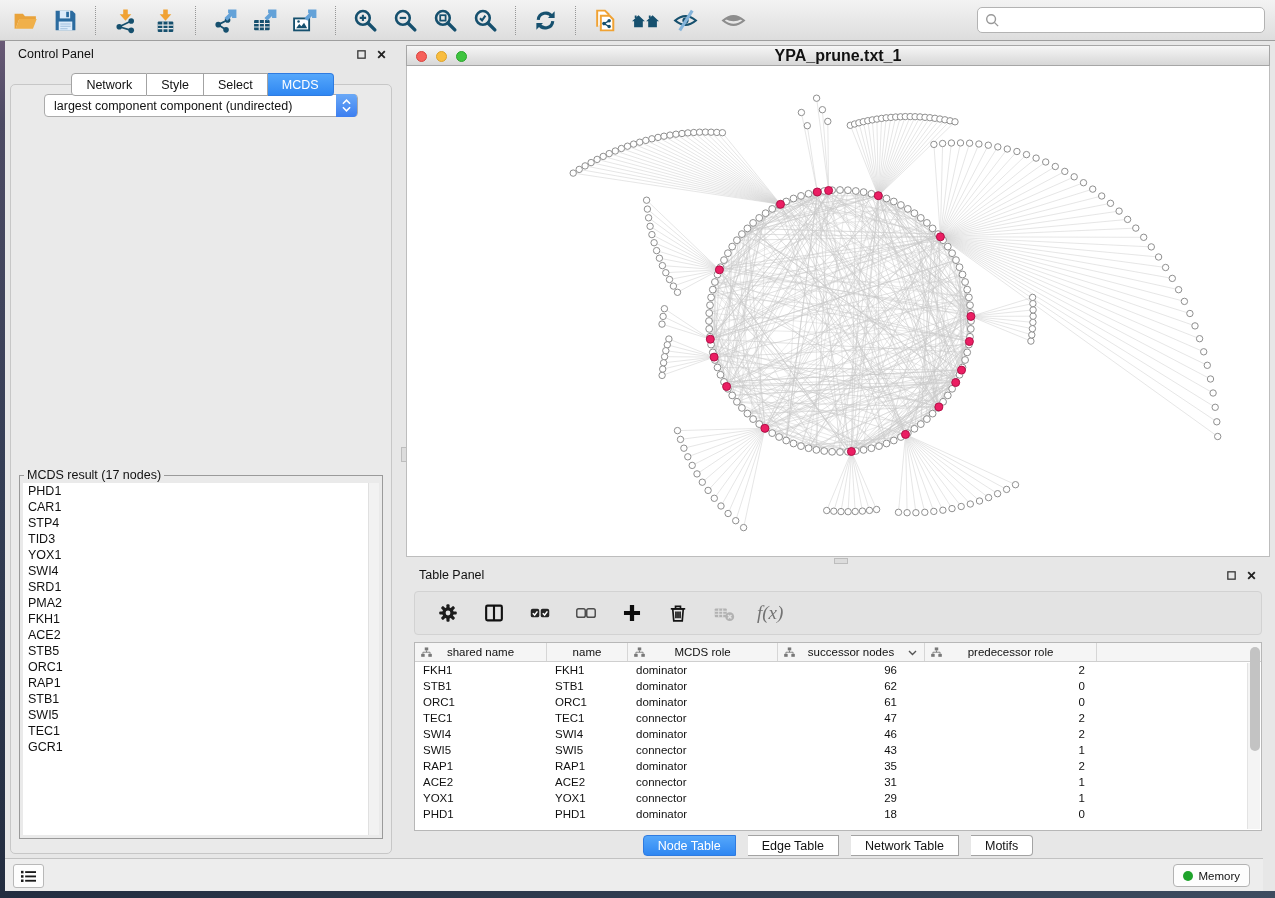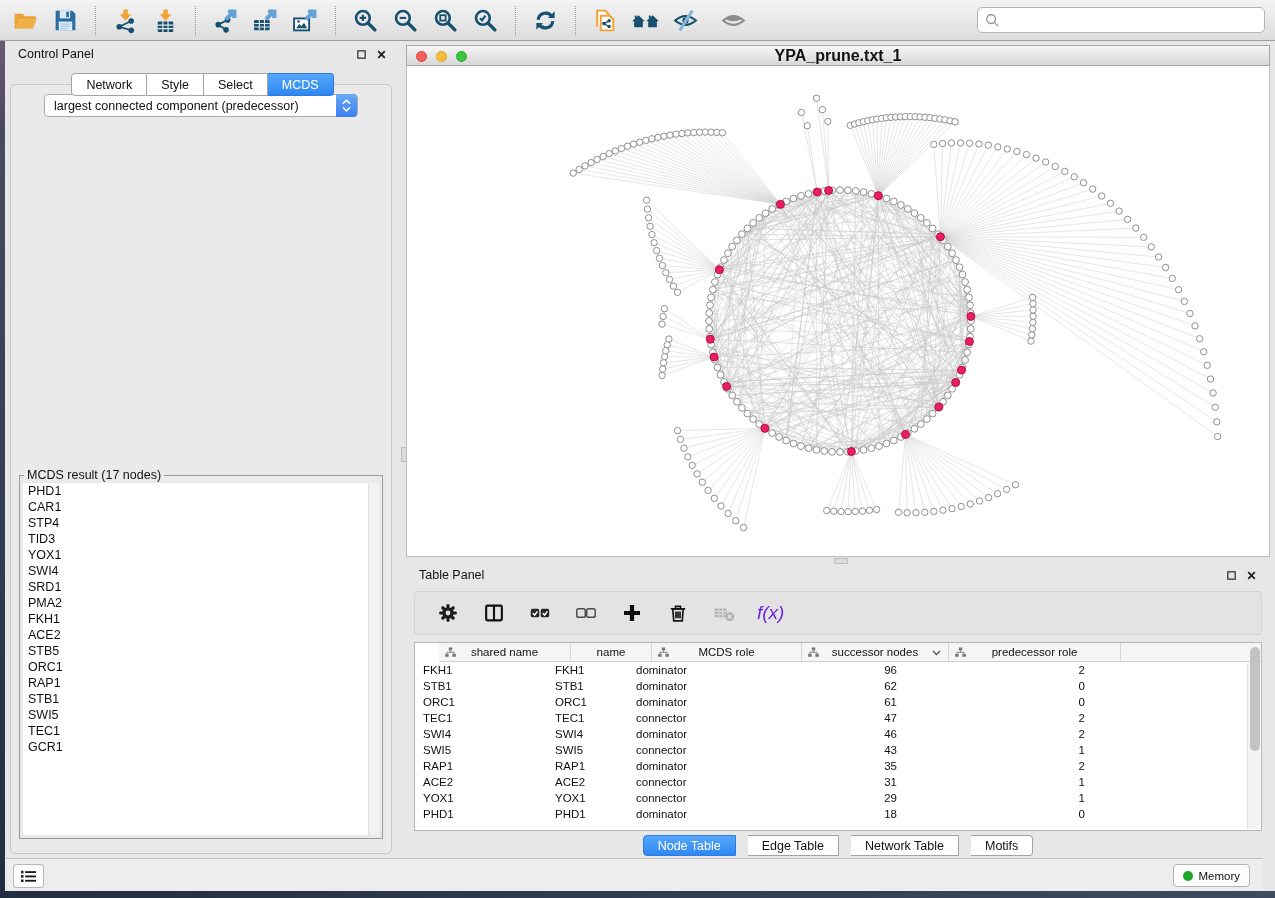--- a/index.html
+++ b/index.html
@@ -61,24 +61,24 @@
   .lights { position:absolute; left:9px; top:5px; display:flex; gap:9px; }
   .light { width:11px; height:11px; border-radius:50%; }
   .net-canvas { position:absolute; left:0; right:0; top:21px; bottom:0; background:#fff;
     border:1px solid #bdbdbd; border-top:none; }
 
   
   .table-panel { position:absolute; left:401px; top:521px; width:864px; height:296px; }
   .tp-toolbar { position:absolute; left:8px; right:8px; top:29px; height:44px; background:#e3e3e3;
     border:1px solid #d2d2d2; border-radius:4px; display:flex; align-items:center; gap:20px; padding-left:20px; }
   .tp-ico { width:26px; height:26px; display:flex; align-items:center; justify-content:center; }
-  .fx { font-family:Liberation Sans, sans-serif; font-style:italic; font-size:19px; color:#6d28d9; }
+  .fx { font-family:Liberation Serif, serif; font-style:italic; font-size:19px; color:#737373; }
   .tp-table { position:absolute; left:8px; right:8px; top:80px; height:189px; background:#fff;
     border:1px solid #b7b7b7; overflow:hidden; }
-  .thead { display:flex; height:19px; background:#f5f5f5; border-bottom:1px solid #cfcfcf;margin-left:24px; }
+  .thead { display:flex; height:19px; background:#f5f5f5; border-bottom:1px solid #cfcfcf; }
   .th { position:relative; display:flex; align-items:center; justify-content:center;
     font-size:11.5px; border-right:1px solid #d6d6d6; }
   .th .tree { position:absolute; left:6px; top:4px; }
   .th .sort { position:absolute; right:7px; top:7px; }
   .tr { display:flex; height:16px; align-items:center; }
   .td { font-size:11.5px; white-space:nowrap; overflow:hidden; }
   .td.text { padding-left:8px; text-align:left; }
   .td.num { text-align:right; }
   .tp-track { position:absolute; right:1px; top:20px; bottom:1px; width:13px; background:#f4f4f4; border-left:1px solid #e3e3e3; }
   .tp-thumb { position:absolute; right:1px; top:4px; width:10px; height:104px; background:#c3c3c3; border-radius:5px; }
@@ -264,21 +264,21 @@
       </span>
     </div>
     <div class="cp-tabs">
         <div class="seg">Network</div>
         <div class="seg">Style</div>
         <div class="seg">Select</div>
         <div class="seg sel">MCDS</div>
       </div>
     <div class="cp-body">
       <div class="opt-select">
-        <span>largest connected component (predecessor)</span>
+        <span>largest component component (undirected)</span>
         <span class="opt-stepper">
           <svg width="9" height="6" viewBox="0 0 10 6">
               <path d="M1 5l4-4 4 4" fill="none" stroke="#fff" stroke-width="1.7"></path>
             </svg>
           <svg width="9" height="6" viewBox="0 0 10 6">
               <path d="M1 1l4 4 4-4" fill="none" stroke="#fff" stroke-width="1.7"></path>
             </svg>
         </span>
       </div>
       <fieldset class="mcds-fieldset">

